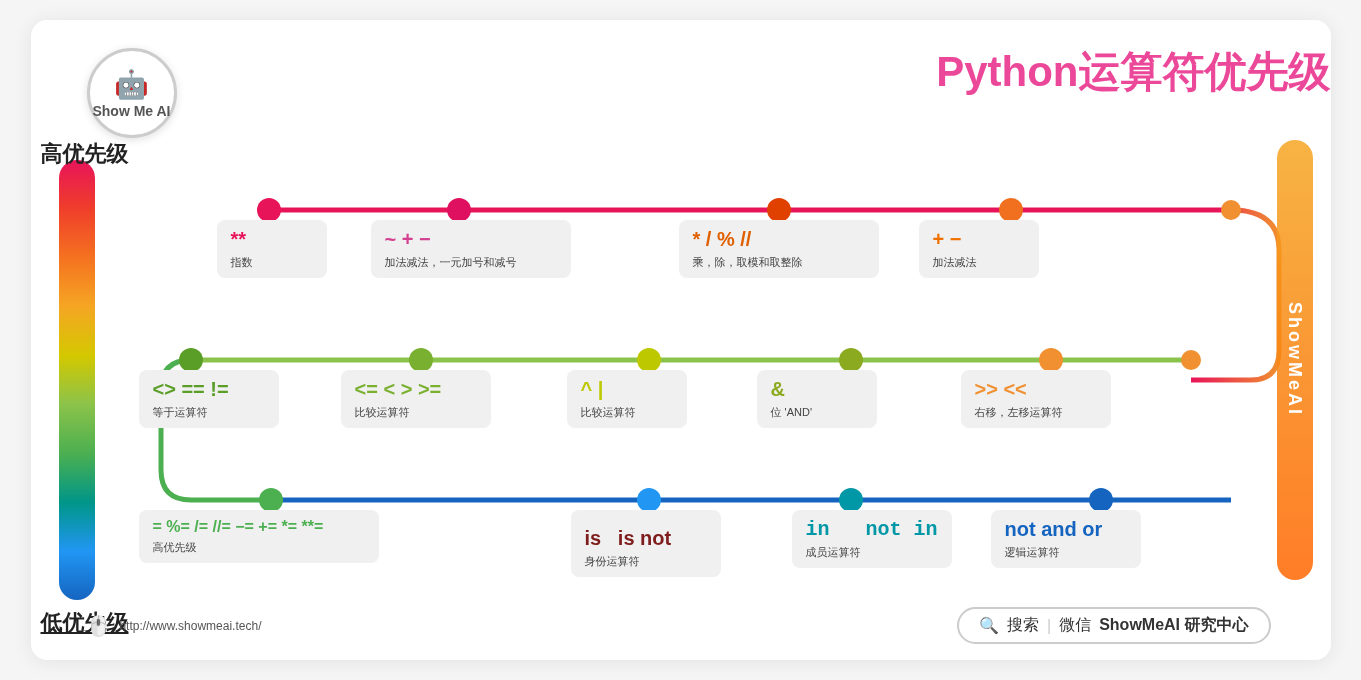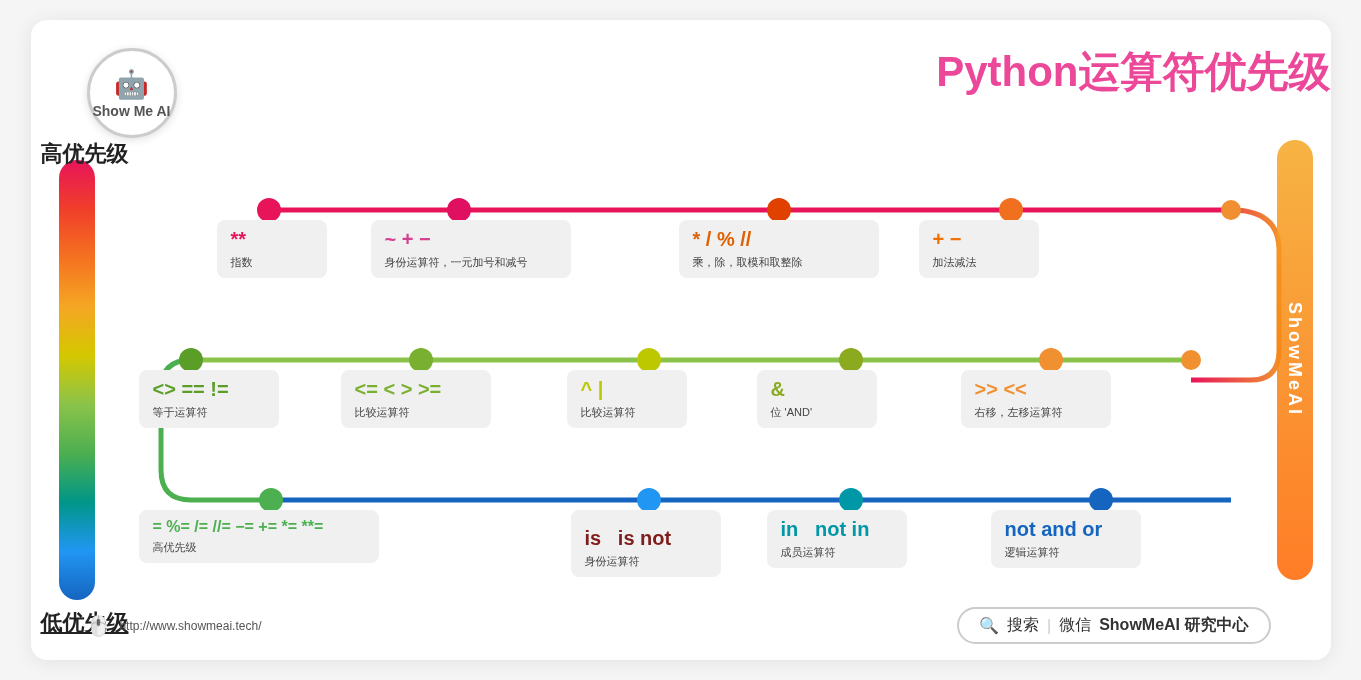--- a/index.html
+++ b/index.html
@@ -228,21 +228,21 @@
     <span class="watermark-text">ShowMeAI</span>
   </div>
 
   <div class="op-box" style="left:186px; top:200px; min-width:110px;">
     <div class="op-symbol" style="color:#e8145a;">**</div>
     <div class="op-desc">指数</div>
   </div>
 
   <div class="op-box" style="left:340px; top:200px; min-width:200px;">
     <div class="op-symbol" style="color:#d44090;">~ + −</div>
-    <div class="op-desc">身份运算符，一元加号和减号</div>
+    <div class="op-desc">加法减法，一元加号和减号</div>
   </div>
 
   <div class="op-box" style="left:648px; top:200px; min-width:200px;">
     <div class="op-symbol" style="color:#e06000;">* / % //</div>
     <div class="op-desc">乘，除，取模和取整除</div>
   </div>
 
   <div class="op-box" style="left:888px; top:200px; min-width:120px;">
     <div class="op-symbol" style="color:#f07000;">+ −</div>
     <div class="op-desc">加法减法</div>
@@ -276,21 +276,21 @@
   <div class="op-box" style="left:108px; top:490px; min-width:240px;">
     <div class="op-symbol" style="color:#4caf50; font-size:16px;">= %= /= //= −= += *= **=</div>
     <div class="op-desc">高优先级</div>
   </div>
 
   <div class="op-box" style="left:540px; top:490px; min-width:150px;">
     <div class="op-symbol" style="color:#7f1d1d;margin-top:9px;">is &nbsp; is not</div>
     <div class="op-desc">身份运算符</div>
   </div>
 
-  <div class="op-box" style="left:736px; top:490px; min-width:140px;">
+  <div class="op-box" style="left:761px; top:490px; min-width:140px;font-family:Liberation Mono, monospace;">
     <div class="op-symbol" style="color:#0097a7;">in &nbsp; not in</div>
     <div class="op-desc">成员运算符</div>
   </div>
 
   <div class="op-box" style="left:960px; top:490px; min-width:150px;">
     <div class="op-symbol" style="color:#1565c0;">not  and  or</div>
     <div class="op-desc">逻辑运算符</div>
   </div>
 
   <div class="footer">

